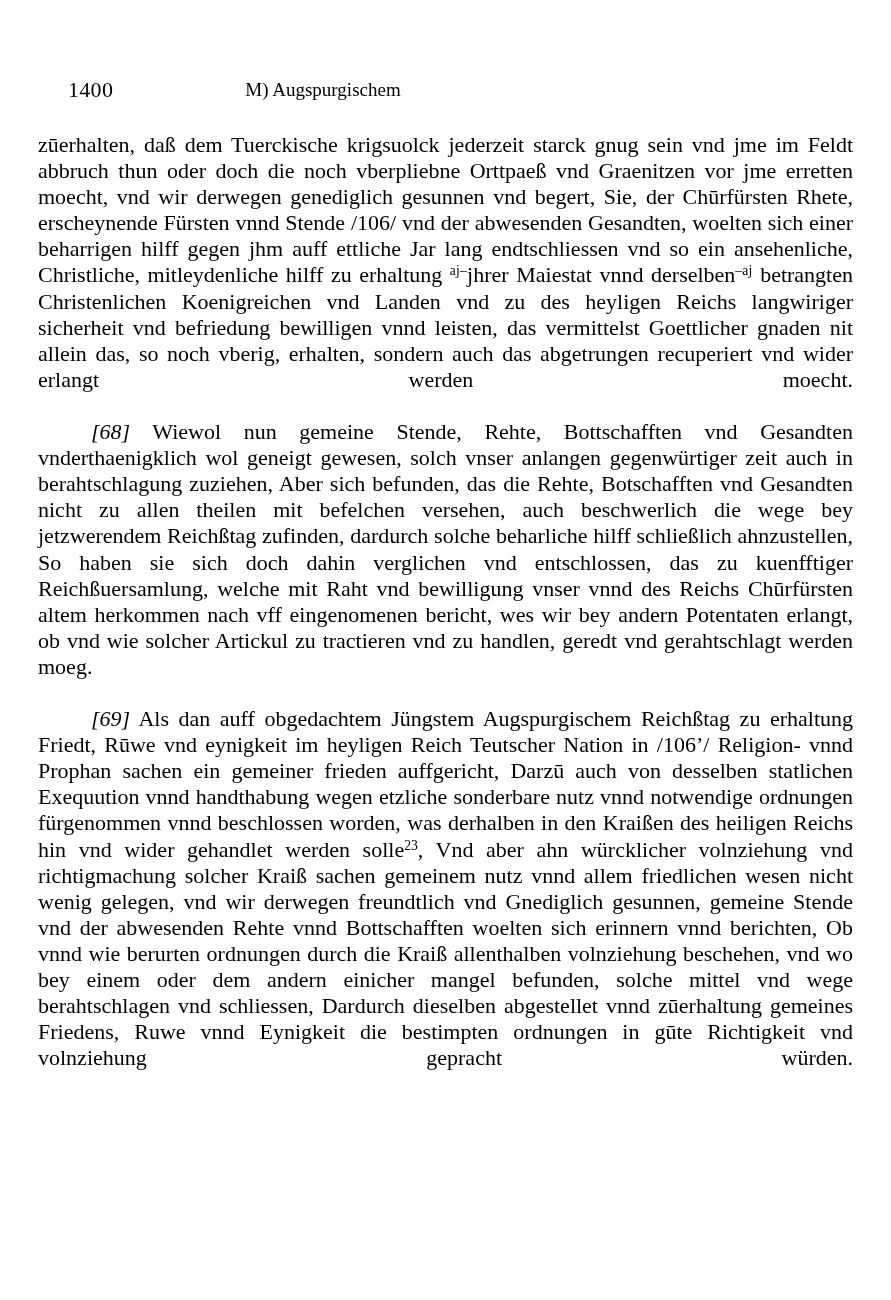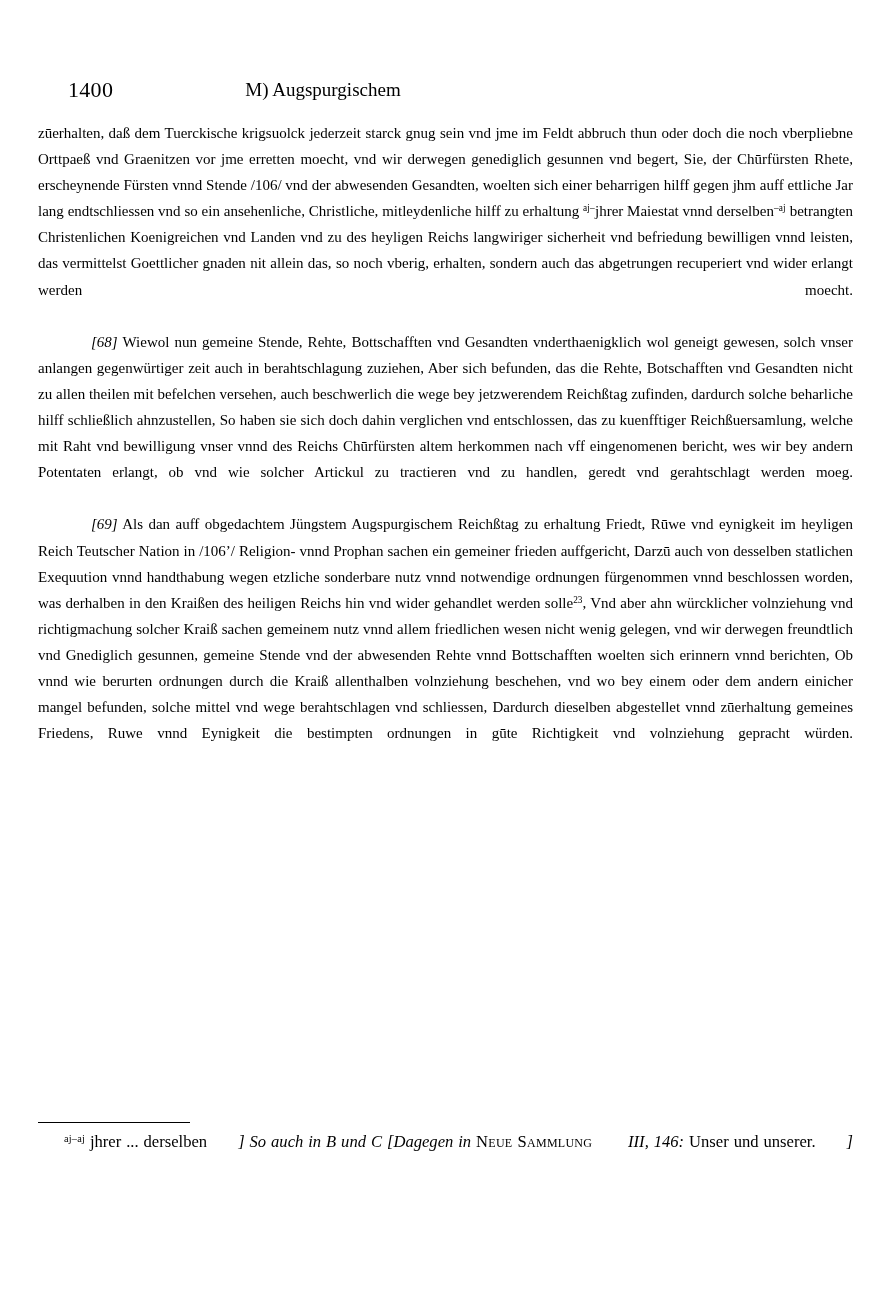--- a/index.html
+++ b/index.html
@@ -52,23 +52,23 @@
     font-size: 19px;
     line-height: 28px;
     padding-right: 305px;
     box-sizing: border-box;
   }
 
   
   .textblock {
     position: absolute;
     left: 38px;
-    top: 120px;
+    top: 132px;
     width: 815px;
-    font-size: 15px;
+    font-size: 22px;
     line-height: 26.1px;
     text-align: justify;
     text-justify: inter-word;
     hyphens: none;
   }
   .textblock p {
     margin: 0;
     text-indent: 0;
   }
   .textblock p.indent {
@@ -147,19 +147,15 @@
     <span class="head-title">M) Augspurgischem</span>
   </div>
 
   <div class="textblock">
       <p><span>zūerhalten, daß dem Tuerckische krigsuolck jederzeit starck gnug sein vnd jme im Feldt abbruch thun oder doch die noch vberpliebne Orttpaeß vnd Graenitzen vor jme erretten moecht, vnd wir derwegen genediglich gesunnen vnd begert, Sie, der Chūrfürsten Rhete, erscheynende Fürsten vnnd Stende /106/ vnd der abwesenden Gesandten, woelten sich einer beharrigen hilff gegen jhm auff ettliche Jar lang endtschliessen vnd so ein ansehenliche, Christliche, mitleydenliche hilff zu erhaltung </span><sup class="sup">aj–</sup><span>jhrer Maiestat vnnd derselben</span><sup class="sup">–aj</sup><span> betrangten Christenlichen Koenigreichen vnd Landen vnd zu des heyligen Reichs langwiriger sicherheit vnd befriedung bewilligen vnnd leisten, das vermittelst Goettlicher gnaden nit allein das, so noch vberig, erhalten, sondern auch das abgetrungen recuperiert vnd wider erlangt werden moecht.</span></p>
       <p class="indent"><span class="it">[68]</span><span> Wiewol nun gemeine Stende, Rehte, Bottschafften vnd Gesandten vnderthaenigklich wol geneigt gewesen, solch vnser anlangen gegenwürtiger zeit auch in berahtschlagung zuziehen, Aber sich befunden, das die Rehte, Botschafften vnd Gesandten nicht zu allen theilen mit befelchen versehen, auch beschwerlich die wege bey jetzwerendem Reichßtag zufinden, dardurch solche beharliche hilff schließlich ahnzustellen, So haben sie sich doch dahin verglichen vnd entschlossen, das zu kuenfftiger Reichßuersamlung, welche mit Raht vnd bewilligung vnser vnnd des Reichs Chūrfürsten altem herkommen nach vff eingenomenen bericht, wes wir bey andern Potentaten erlangt, ob vnd wie solcher Artickul zu tractieren vnd zu handlen, geredt vnd gerahtschlagt werden moeg.</span></p>
       <p class="indent"><span class="it">[69]</span><span> Als dan auff obgedachtem Jüngstem Augspurgischem Reichßtag zu erhaltung Friedt, Rūwe vnd eynigkeit im heyligen Reich Teutscher Nation in /106’/ Religion- vnnd Prophan sachen ein gemeiner frieden auffgericht, Darzū auch von desselben statlichen Exequution vnnd handthabung wegen etzliche sonderbare nutz vnnd notwendige ordnungen fürgenommen vnnd beschlossen worden, was derhalben in den Kraißen des heiligen Reichs hin vnd wider gehandlet werden solle</span><sup class="fnref">23</sup><span>, Vnd aber ahn würcklicher volnziehung vnd richtigmachung solcher Kraiß sachen gemeinem nutz vnnd allem friedlichen wesen nicht wenig gelegen, vnd wir derwegen freundtlich vnd Gnediglich gesunnen, gemeine Stende vnd der abwesenden Rehte vnnd Bottschafften woelten sich erinnern vnnd berichten, Ob vnnd wie berurten ordnungen durch die Kraiß allenthalben volnziehung beschehen, vnd wo bey einem oder dem andern einicher mangel befunden, solche mittel vnd wege berahtschlagen vnd schliessen, Dardurch dieselben abgestellet vnnd zūerhaltung gemeines Friedens, Ruwe vnnd Eynigkeit die bestimpten ordnungen in gūte Richtigkeit vnd volnziehung gepracht würden.</span></p>
     </div>
 
   <div class="notes">
-      <div class="note">
-        <hr class="note-rule long">
-        <div class="note-body"><sup class="note-marker">aj–aj</sup><span> jhrer ... derselben</span><span class="it">] So auch in B und C [Dagegen in </span><span class="sc">Neue Sammlung</span><span class="it"> III, 146:</span><span> Unser und unserer.</span><span class="it">]</span></div>
-      </div>
     </div>
 
 </div>
 
 </body></html>

